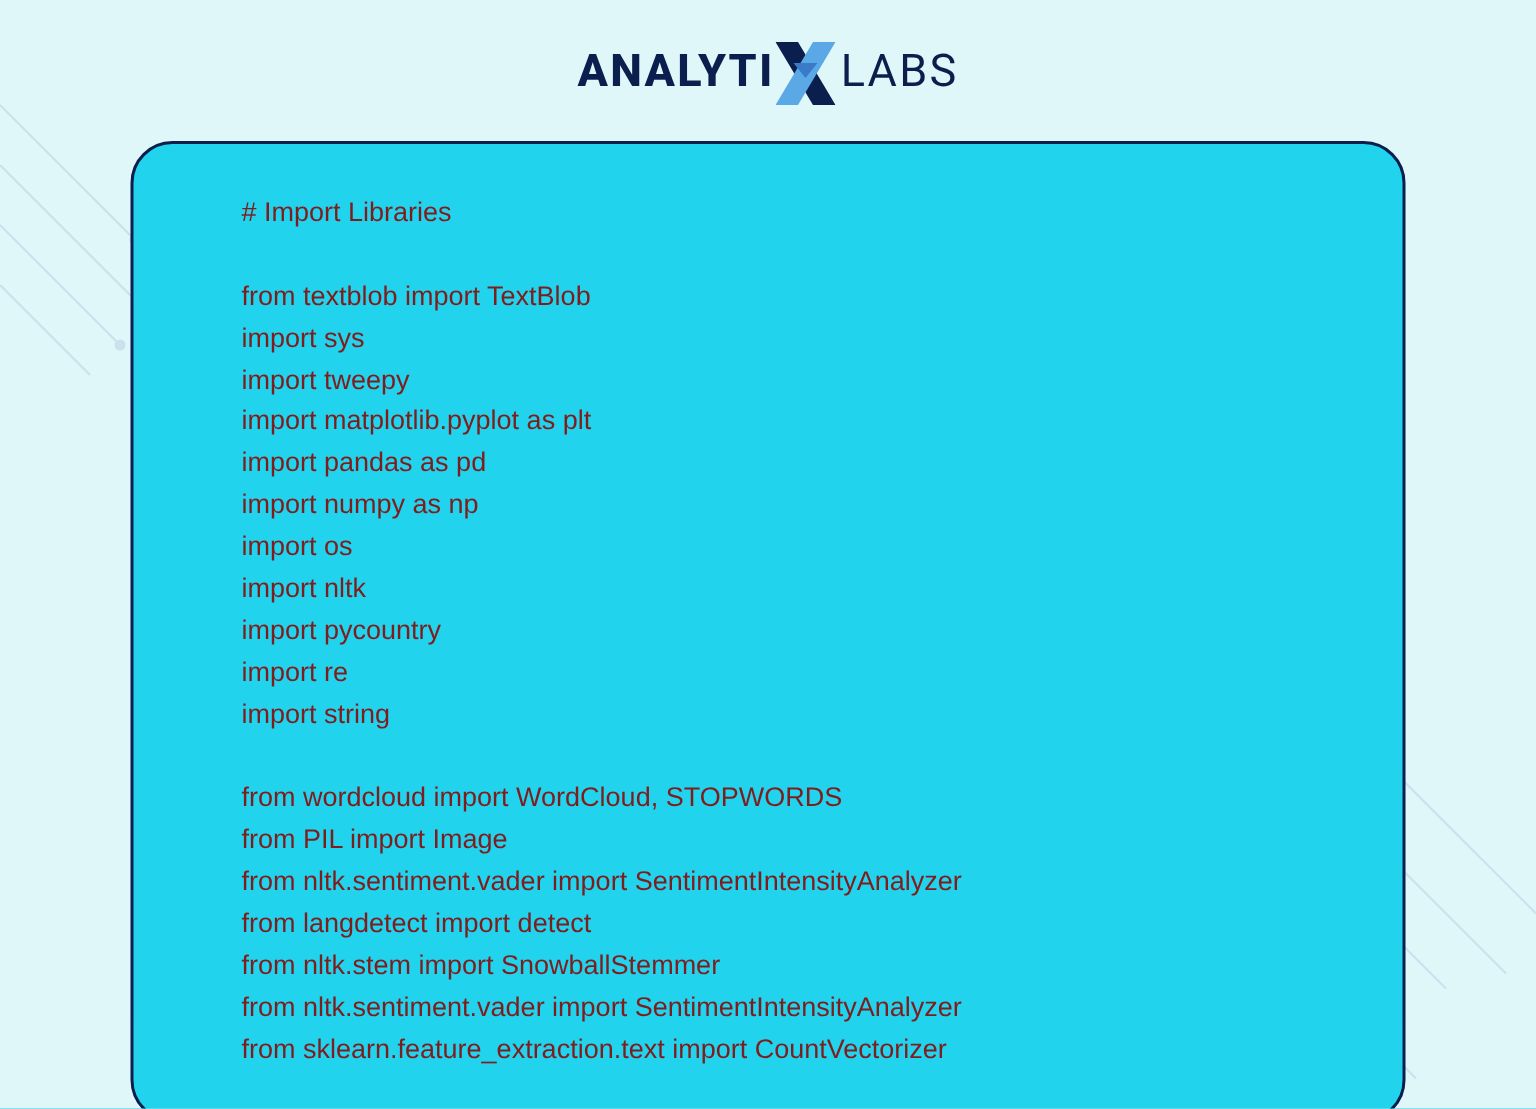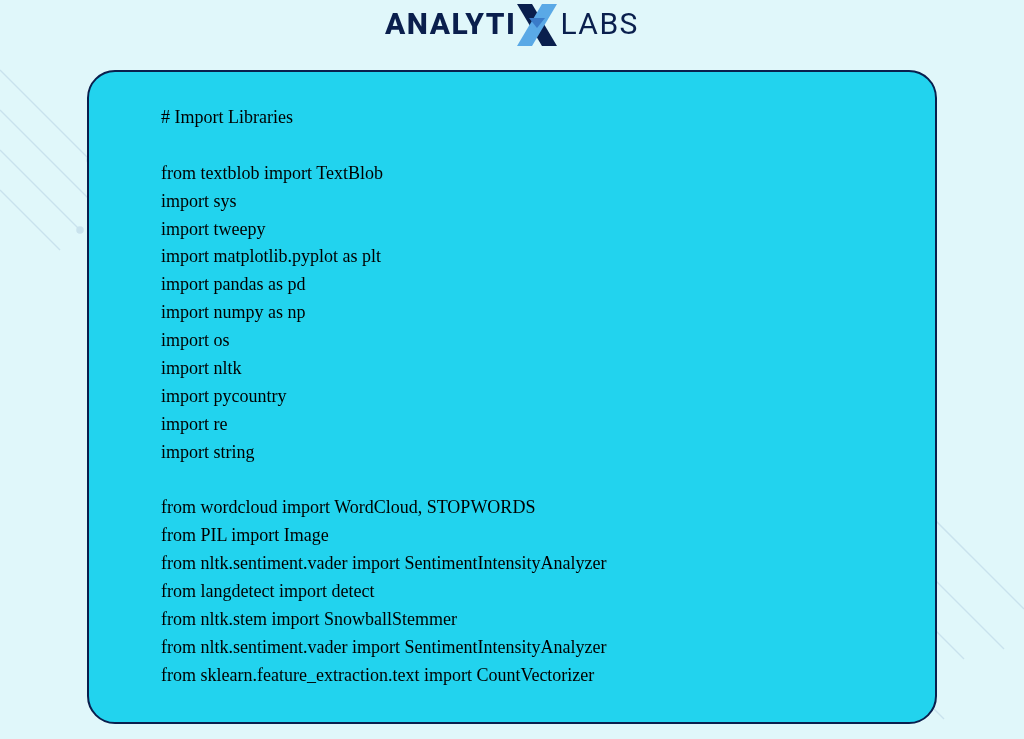--- a/index.html
+++ b/index.html
@@ -28,20 +28,21 @@
     .circuit-br {
       bottom: 0;
       right: 0;
       width: 260px;
       height: 260px;
     }
     .logo-container {
       display: flex;
       justify-content: center;
       align-items: center;
+      padding-top: 24px;
       padding-bottom: 24px;
     }
     .logo {
       display: flex;
       align-items: center;
       gap: 0;
     }
     .logo-text-1 {
       font-size: 30px;
       font-weight: 800;
@@ -65,24 +66,24 @@
       margin: 0 auto;
       width: 850px;
       background-color: #22d3ee;
       border: 2px solid #0a1f4d;
       border-radius: 28px;
       padding: 32px 48px 32px 72px;
       position: relative;
       z-index: 2;
     }
     .code-block {
-      font-family: Liberation Serif, serif;
+      font-family: Liberation Sans, sans-serif;
       font-size: 18px;
       line-height: 1.55;
-      color: #000000;
+      color: #7f1d1d;
       white-space: pre-wrap;
       font-weight: 500;
     }
   </style>
 </head>
 <body>
 
 <svg class="bg-circuit circuit-tl" viewBox="0 0 180 260">
   <g stroke="#4a6fa5" stroke-width="1.5" fill="none">
     <line x1="0" y1="40" x2="90" y2="130"></line>

